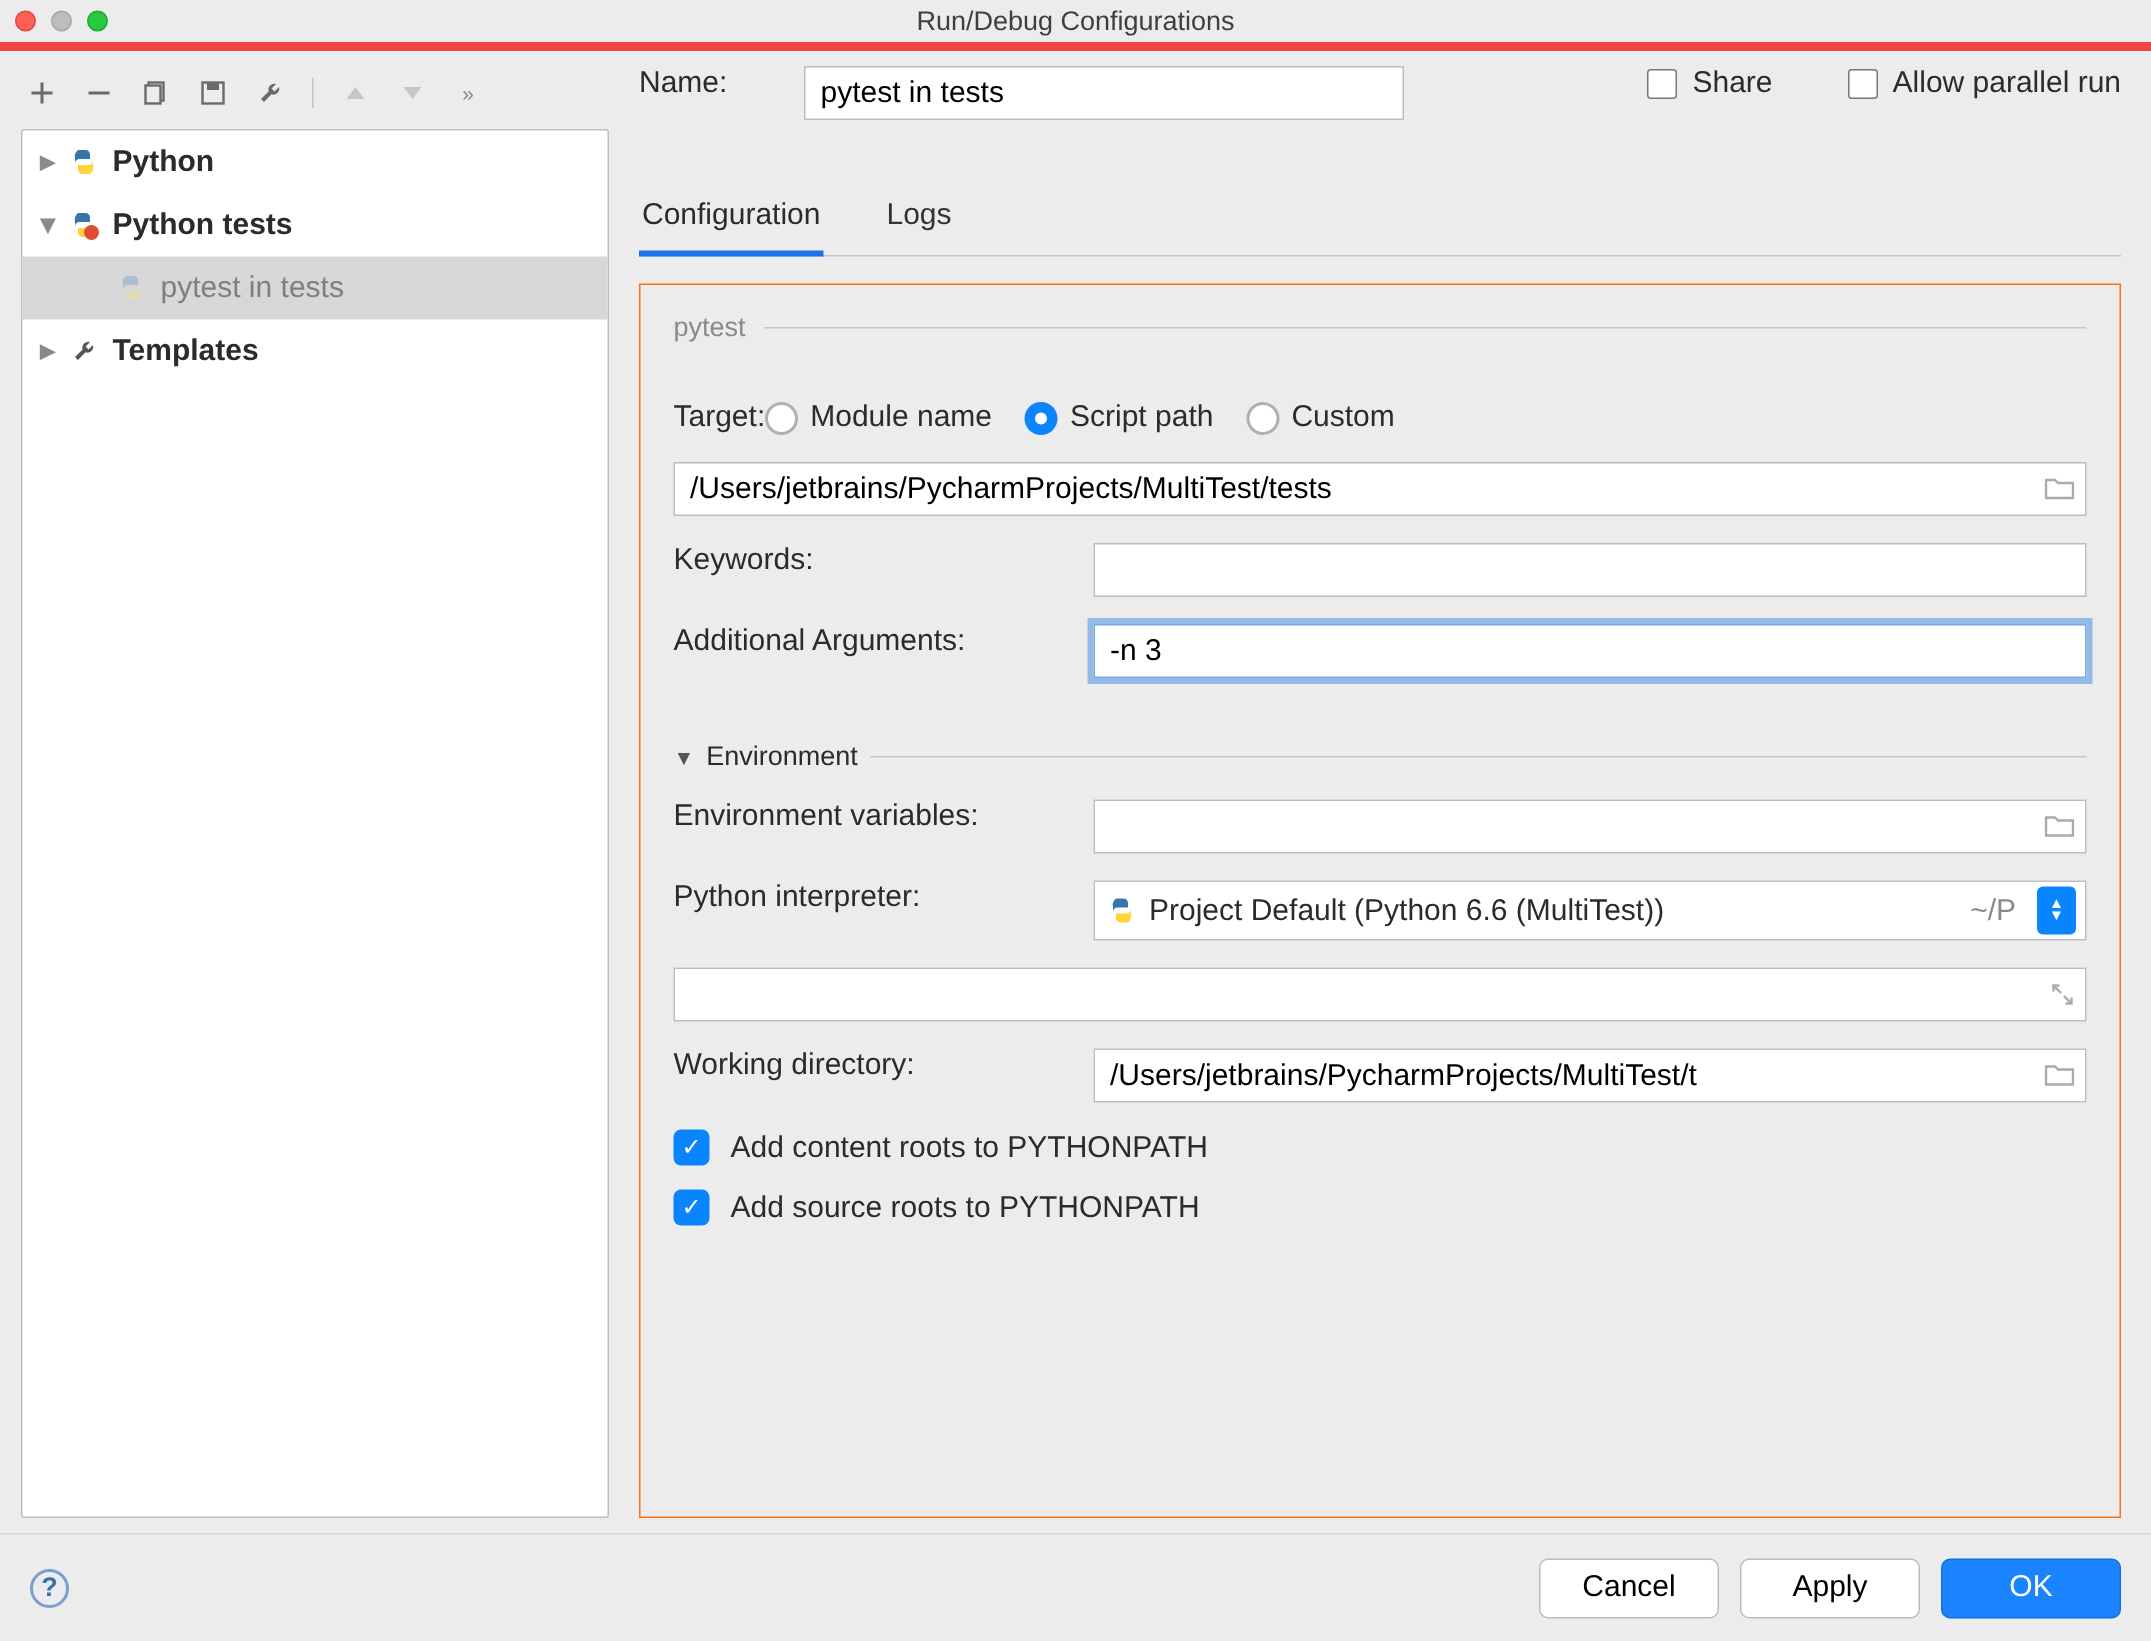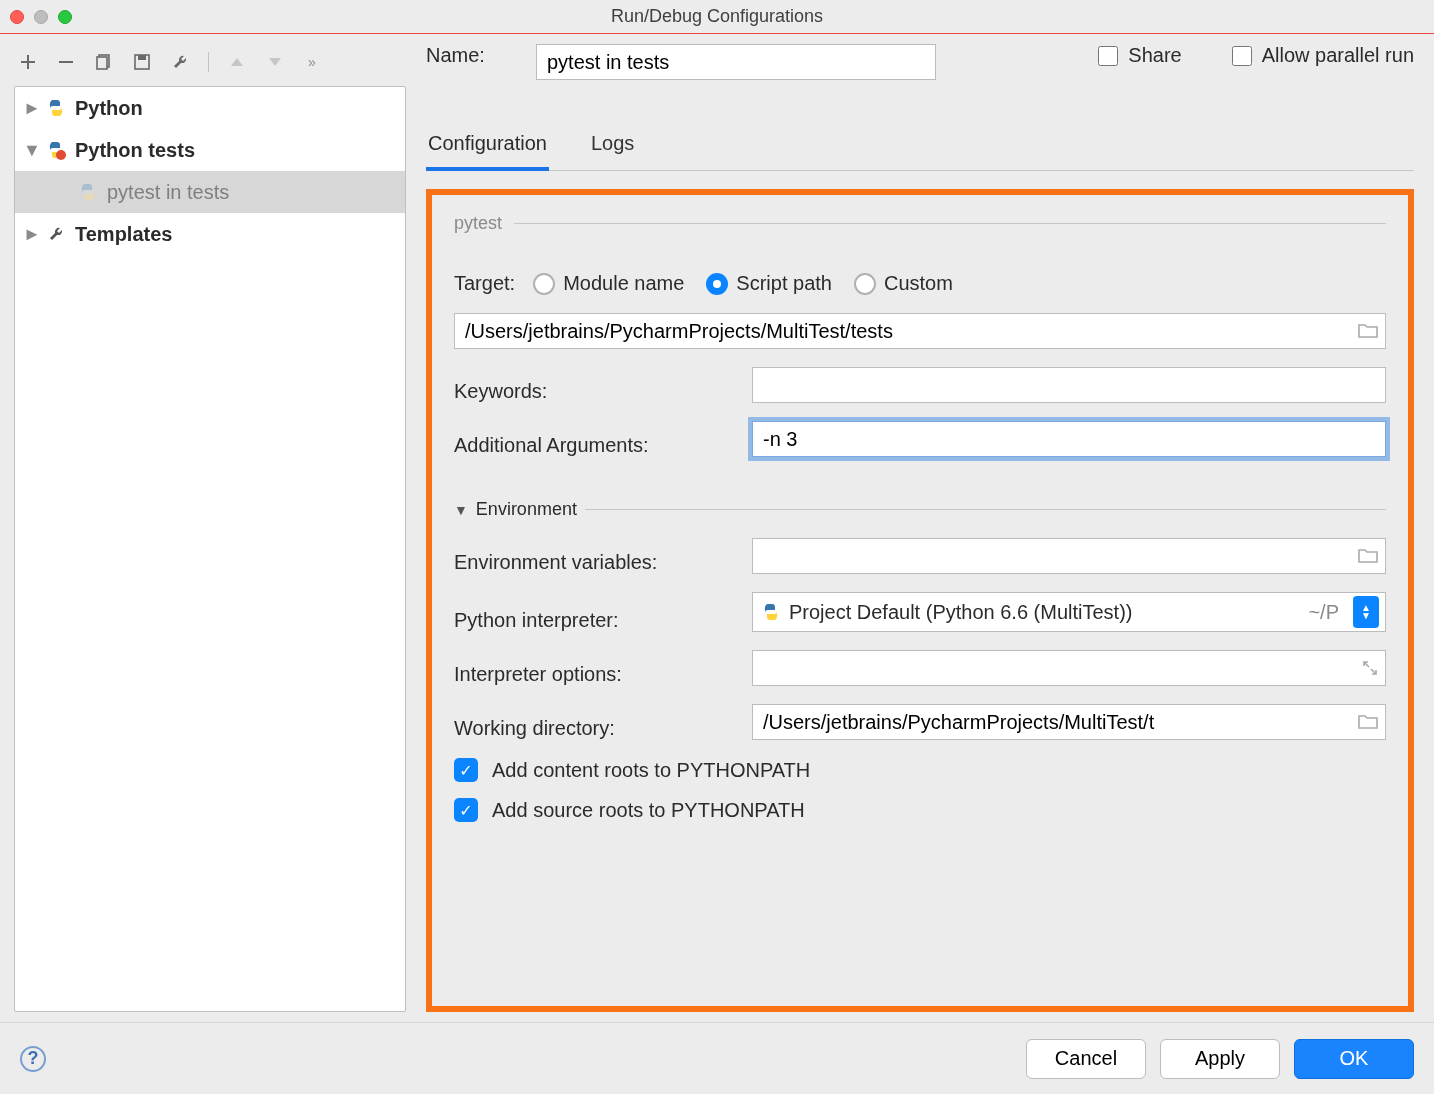--- a/index.html
+++ b/index.html
@@ -14,21 +14,21 @@
   }
   .window { width: 100%; height: 100%; display: flex; flex-direction: column; }
 
   
   .titlebar {
     height: 34px;
     display: flex;
     align-items: center;
     padding: 0 10px;
     background: #ececec;
-    border-bottom: 1px solid #ef4444;
+    border-bottom: 6px solid #ef4444;
     position: relative;
   }
   .traffic { display: flex; gap: 10px; }
   .dot { width: 14px; height: 14px; border-radius: 50%; }
   .dot.red { background: #ff5f57; border: 1px solid #e24640; }
   .dot.yellow { background: #bdbdbd; border: 1px solid #a8a8a8; }
   .dot.green { background: #28c840; border: 1px solid #1fa82f; }
   .title { position: absolute; left: 0; right: 0; text-align: center; font-size: 18px; color: #3f3f3f; }
 
   
@@ -78,31 +78,31 @@
   }
   .name-row .spacer { flex: 1; }
   .chk { display: flex; align-items: center; gap: 10px; font-size: 20px; }
   .chk input { width: 20px; height: 20px; }
 
   .tabs { display: flex; gap: 40px; border-bottom: 1px solid #c6c6c6; margin-top: 20px; }
   .tab { padding: 12px 2px; font-size: 20px; color: #333; cursor: pointer; }
   .tab.active { color: #2b2b2b; border-bottom: 4px solid #1a73e8; margin-bottom: -1px; font-weight: 500; }
 
   .panel {
-    flex: 1; border: 6px solid #f97316; background: #ececec;
+    flex: 1; border: 1px solid #f97316; background: #ececec;
     margin-top: 18px; padding: 18px 22px; overflow: auto;
   }
 
   fieldset { border: none; border-top: 1px solid #c6c6c6; padding-top: 20px; }
   fieldset legend { color: #8a8a8a; font-size: 18px; padding-right: 12px; }
   .section-head { display: flex; align-items: center; gap: 8px; margin: 24px 0 14px 0; color: #2b2b2b; }
   .section-head .tri { font-size: 14px; color: #555; }
   .section-head .line { flex: 1; height: 1px; background: #c6c6c6; }
 
-  .form-row { display: flex; align-items: flex-end; gap: 18px; margin: 18px 0; }
+  .form-row { display: flex; align-items: flex-start; margin: 18px 0; }
   .form-row .flabel { font-size: 20px; color: #2b2b2b; }
   .form-row .w280 { width: 280px; }
   .form-row input[type=text] {
     flex: 1; height: 36px; border: 1px solid #bcbcbc; padding: 16px 10px; font-size: 20px; background:#fff;
     min-width: 0;
   }
   .form-row input.focused {
     outline: none;
     box-shadow: 0 0 0 4px rgba(88,153,227,0.6);
     border-color: #7ba9de;
@@ -360,21 +360,20 @@
             <span>Project Default (Python 6.6 (MultiTest))</span>
             <span class="tail">~/P</span>
             <span class="chev">
               <span>▲</span>
                 <span>▼</span>
             </span>
           </div>
         </div>
 
         <div class="form-row">
-          <span class="flabel w280">Interpreter options:</span>
           <div class="path-input-wrap">
             <input type="text" value="" style="">
             <span class="expand-ico">
               <svg width="16" height="16" viewBox="0 0 16 16">
                   <path d="M2 6V2h4M14 10v4h-4" stroke="#aaa" stroke-width="1.6" fill="none"></path>
                   <path d="M2 2l5 5M14 14l-5-5" stroke="#aaa" stroke-width="1.6"></path>
                 </svg>
             </span>
           </div>
         </div>

